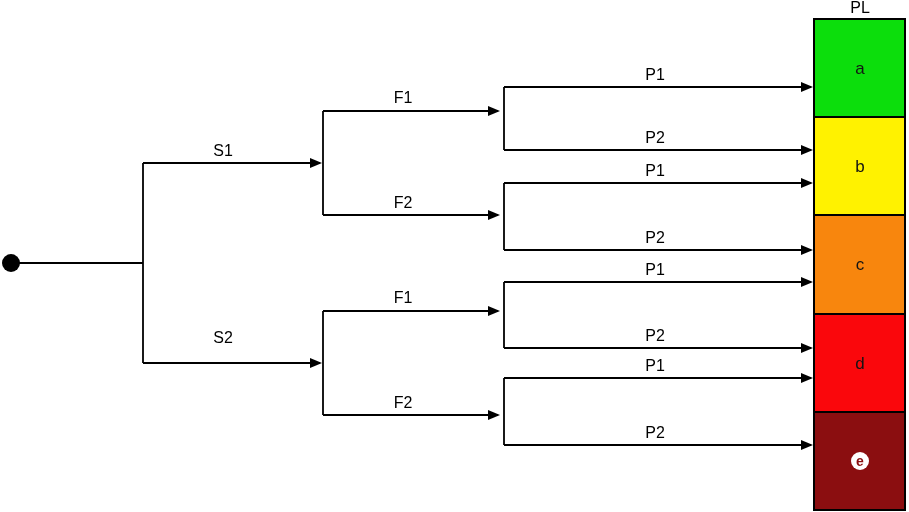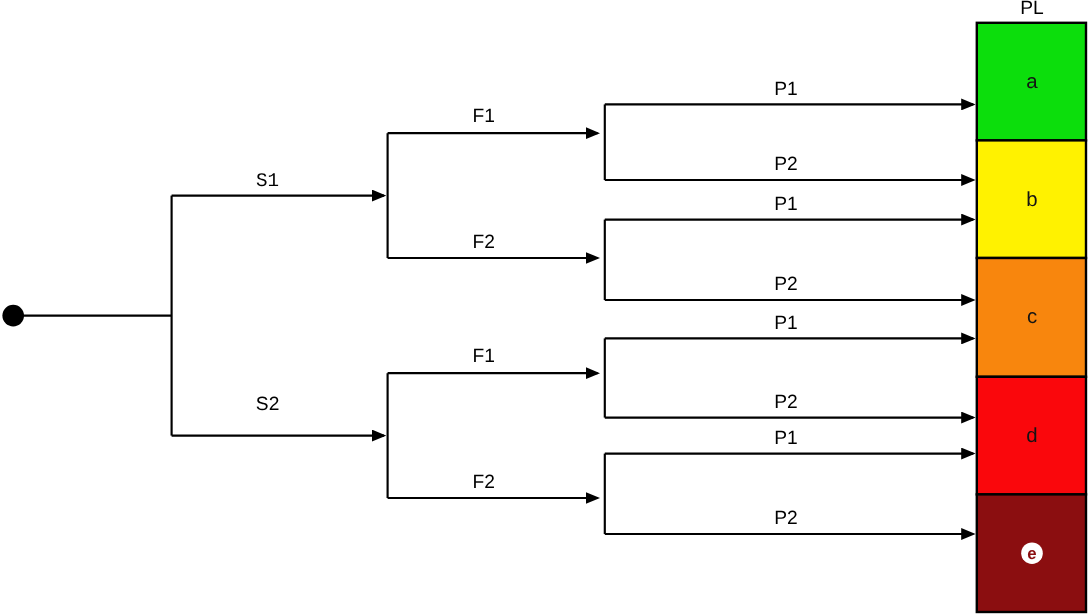--- a/index.html
+++ b/index.html
@@ -87,21 +87,21 @@
       <rect x="814" y="19" width="91" height="98" fill="#0CDE0C"></rect>
       <rect x="814" y="117" width="91" height="98" fill="#FFF200"></rect>
       <rect x="814" y="215" width="91" height="99" fill="#F8860D"></rect>
       <rect x="814" y="314" width="91" height="98" fill="#FA070C"></rect>
       <rect x="814" y="412" width="91" height="98" fill="#8B0E10"></rect>
     </g>
   </svg>
 
   <span class="lbl" style="left:860px; top:16px;">PL</span>
 
-  <span class="lbl" style="left:223px; top:159px;font-family:Liberation Mono, monospace;">S1</span>
+  <span class="lbl" style="left:223px; top:159px;">S1</span>
   <span class="lbl" style="left:223px; top:346px;">S2</span>
 
   <span class="lbl" style="left:403px; top:106px;">F1</span>
   <span class="lbl" style="left:403px; top:211px;">F2</span>
   <span class="lbl" style="left:403px; top:306px;">F1</span>
   <span class="lbl" style="left:403px; top:411px;">F2</span>
 
   <span class="lbl" style="left:655px; top:83px;">P1</span>
   <span class="lbl" style="left:655px; top:146px;">P2</span>
   <span class="lbl" style="left:655px; top:179px;">P1</span>

